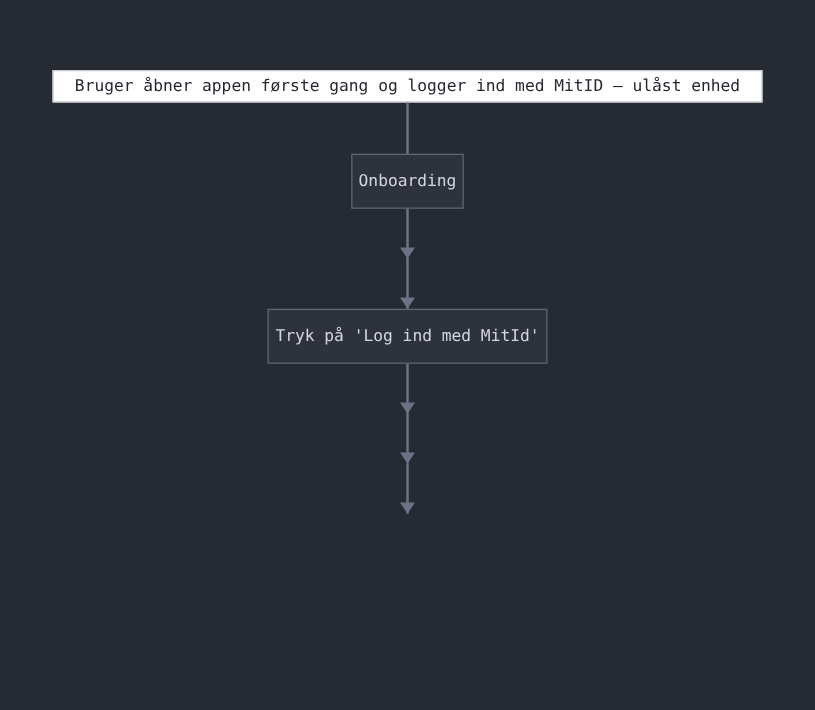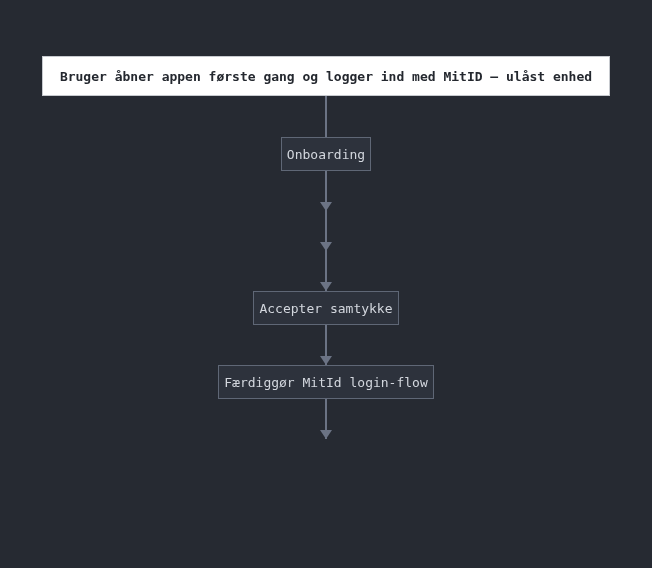--- a/index.html
+++ b/index.html
@@ -19,37 +19,37 @@
     position: absolute;
     top: 56px;
     left: 0;
     width: 100%;
     display: flex;
     flex-direction: column;
     align-items: center;
   }
   .node {
     box-sizing: border-box;
-    height: 34px;
+    height: 44px;
     display: flex;
     align-items: center;
     justify-content: center;
     padding: 0 5px;
     background: var(--node-fill, #2d323c);
     border: 1px solid var(--node-border, #5f6776);
     color: var(--node-text, #d3d7de);
     font-size: 13px;
     white-space: nowrap;
   }
   .node.title {
-    height: 40px;
+    height: 26px;
     background: var(--title-fill, #ffffff);
     border: 1px solid var(--title-border, #c7cacf);
     color: var(--title-text, #24282f);
-    font-weight: bold;
+    font-weight: normal;
     padding: 0 17px;
   }
   .connector {
     position: relative;
     width: 2px;
     height: 40px;
     background: var(--edge, #6b7384);
   }
   .connector.first { height: 41px; }
   .arrowhead {
@@ -78,32 +78,31 @@
 
     <div class="connector">
       <span class="arrowhead"></span>
     </div>
 
 
     <div class="connector">
       <span class="arrowhead"></span>
     </div>
 
+    <div class="node">Tryk på 'Log ind med MitId'</div>
 
     <div class="connector">
       <span class="arrowhead"></span>
     </div>
 
-    <div class="node">Accepter samtykke</div>
 
     <div class="connector">
       <span class="arrowhead"></span>
     </div>
 
-    <div class="node">Færdiggør MitId login-flow</div>
 
     <div class="connector">
       <span class="arrowhead"></span>
     </div>
 
 
   </div>
 </div>
 
 </body></html>

